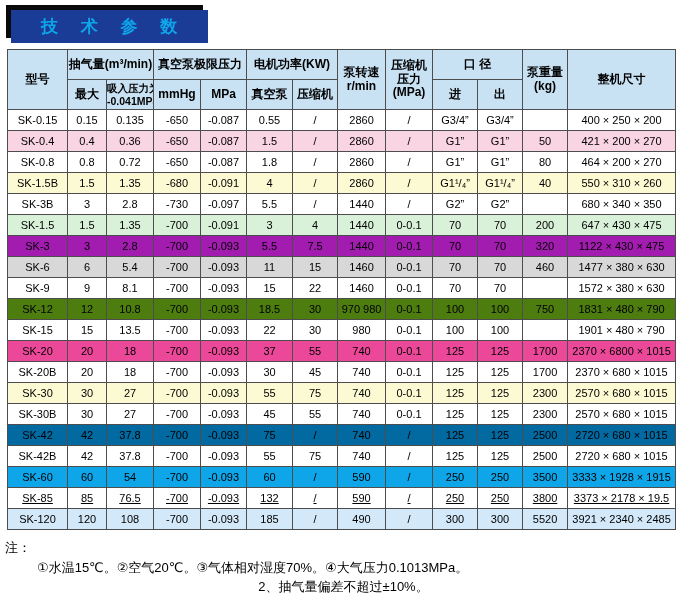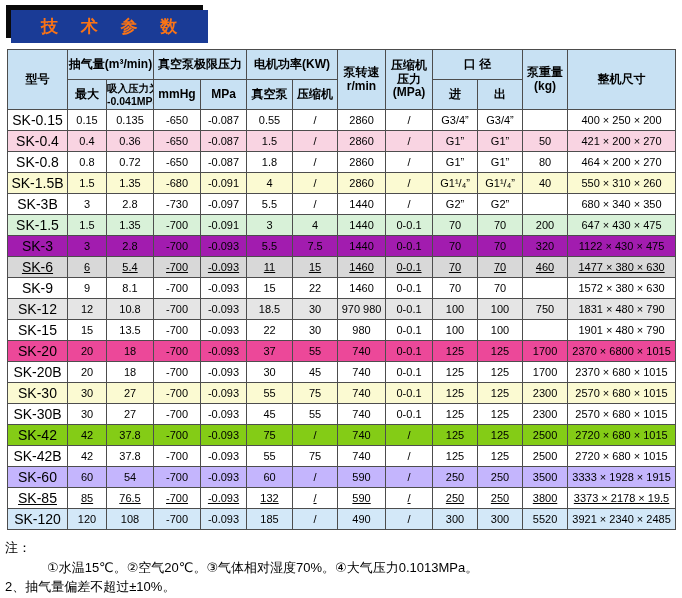--- a/index.html
+++ b/index.html
@@ -12,21 +12,21 @@
   body{
     background:#ffffff;
     font-family:"Liberation Sans","DejaVu Sans",sans-serif;
     color:#000;
     overflow:hidden;
   }
   .banner{
     display:inline-block;
     margin:10px 0 0 11px;
     background:var(--banner-bg);
-    color:#f97316;
+    color:#0ea5e9;
     font-size:17px;
     font-weight:bold;
     letter-spacing:9px;
     padding:5px 22px 5px 30px;
     box-shadow:-5px -5px 0 0 #0a0a0a;
     white-space:nowrap;
   }
   table{
     border-collapse:collapse;
     table-layout:fixed;
@@ -48,29 +48,29 @@
     line-height:1.15;
     padding:1px 0;
   }
   thead th .small{font-size:10.5px;font-weight:bold;display:block;}
   thead th .line{display:block;text-align:center;}
   tbody td{
     font-size:11px;
     height:21px;
     padding:0 1px;
   }
-  tbody td:first-child{font-size:14px;margin-top:38px;}
+  tbody td:first-child{font-size:11px;margin-top:38px;}
   .notes{
     margin:8px 0 0 5px;
     font-size:13px;
     line-height:1.5;
   }
   .notes .row1{display:flex;}
-  .notes .indent1{margin-left:42px;}
-  .notes .indent2{}
+  .notes .indent1{margin-left:32px;}
+  .notes .indent2{text-align:center;}
 </style>
 </head>
 <body>
 
 
 
 <div class="banner">
   <span>技 术 参 数</span>
 </div>
 
@@ -225,21 +225,21 @@
         <td>-0.093</td>
         <td>5.5</td>
         <td>7.5</td>
         <td>1440</td>
         <td>0-0.1</td>
         <td>70</td>
         <td>70</td>
         <td>320</td>
         <td>1122 × 430 × 475</td>
       </tr>
-      <tr style="background-color: rgb(216, 216, 216); text-decoration: underline;">
+      <tr style="background-color: rgb(216, 216, 216);">
         <td>SK-6</td>
         <td>6</td>
         <td>5.4</td>
         <td>-700</td>
         <td>-0.093</td>
         <td>11</td>
         <td>15</td>
         <td>1460</td>
         <td>0-0.1</td>
         <td>70</td>
@@ -255,21 +255,21 @@
         <td>-0.093</td>
         <td>15</td>
         <td>22</td>
         <td>1460</td>
         <td>0-0.1</td>
         <td>70</td>
         <td>70</td>
         <td></td>
         <td>1572 × 380 × 630</td>
       </tr>
-      <tr style="background-color: #e5e5e5;">
+      <tr style="background-color: #4d7c0f;">
         <td>SK-12</td>
         <td>12</td>
         <td>10.8</td>
         <td>-700</td>
         <td>-0.093</td>
         <td>18.5</td>
         <td>30</td>
         <td>970 980</td>
         <td>0-0.1</td>
         <td>100</td>
@@ -345,21 +345,21 @@
         <td>-0.093</td>
         <td>45</td>
         <td>55</td>
         <td>740</td>
         <td>0-0.1</td>
         <td>125</td>
         <td>125</td>
         <td>2300</td>
         <td>2570 × 680 × 1015</td>
       </tr>
-      <tr style="background-color: #84cc16;">
+      <tr style="background-color: #0369a1;">
         <td>SK-42</td>
         <td>42</td>
         <td>37.8</td>
         <td>-700</td>
         <td>-0.093</td>
         <td>75</td>
         <td>/</td>
         <td>740</td>
         <td>/</td>
         <td>125</td>
@@ -375,21 +375,21 @@
         <td>-0.093</td>
         <td>55</td>
         <td>75</td>
         <td>740</td>
         <td>/</td>
         <td>125</td>
         <td>125</td>
         <td>2500</td>
         <td>2720 × 680 × 1015</td>
       </tr>
-      <tr style="background-color: #c4b5fd;">
+      <tr style="background-color: #0ea5e9;">
         <td>SK-60</td>
         <td>60</td>
         <td>54</td>
         <td>-700</td>
         <td>-0.093</td>
         <td>60</td>
         <td>/</td>
         <td>590</td>
         <td>/</td>
         <td>250</td>

